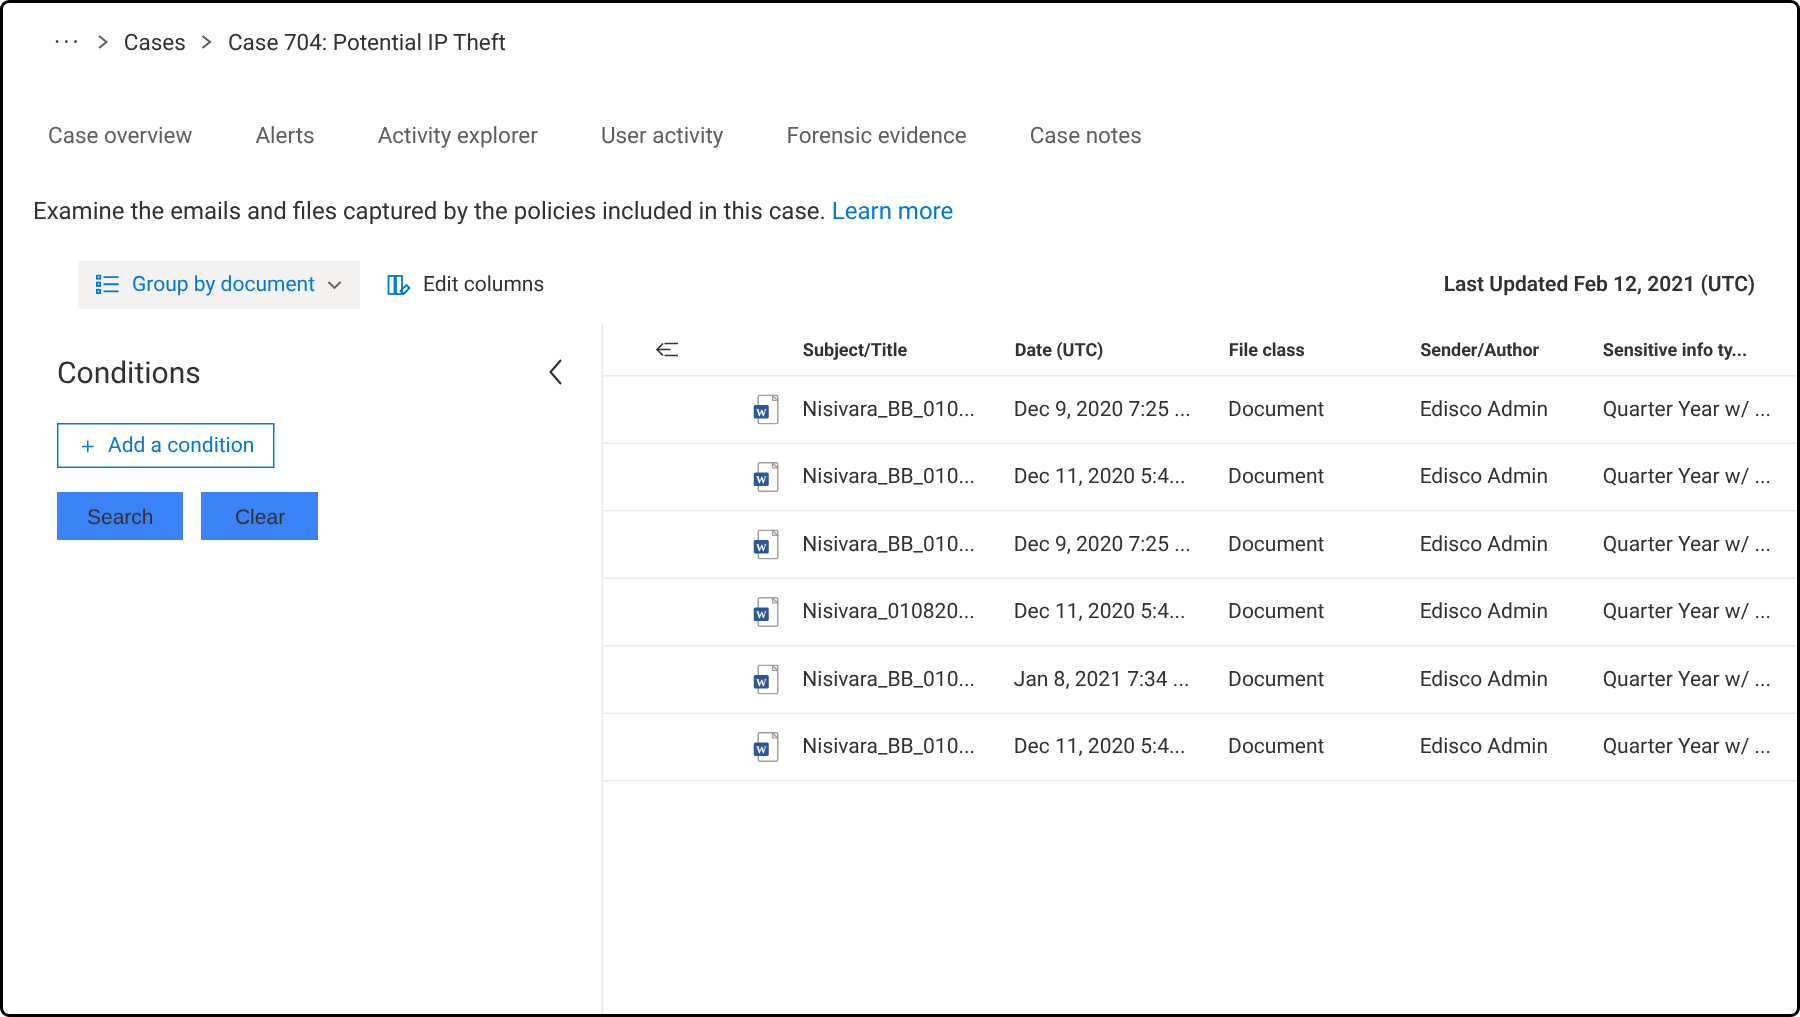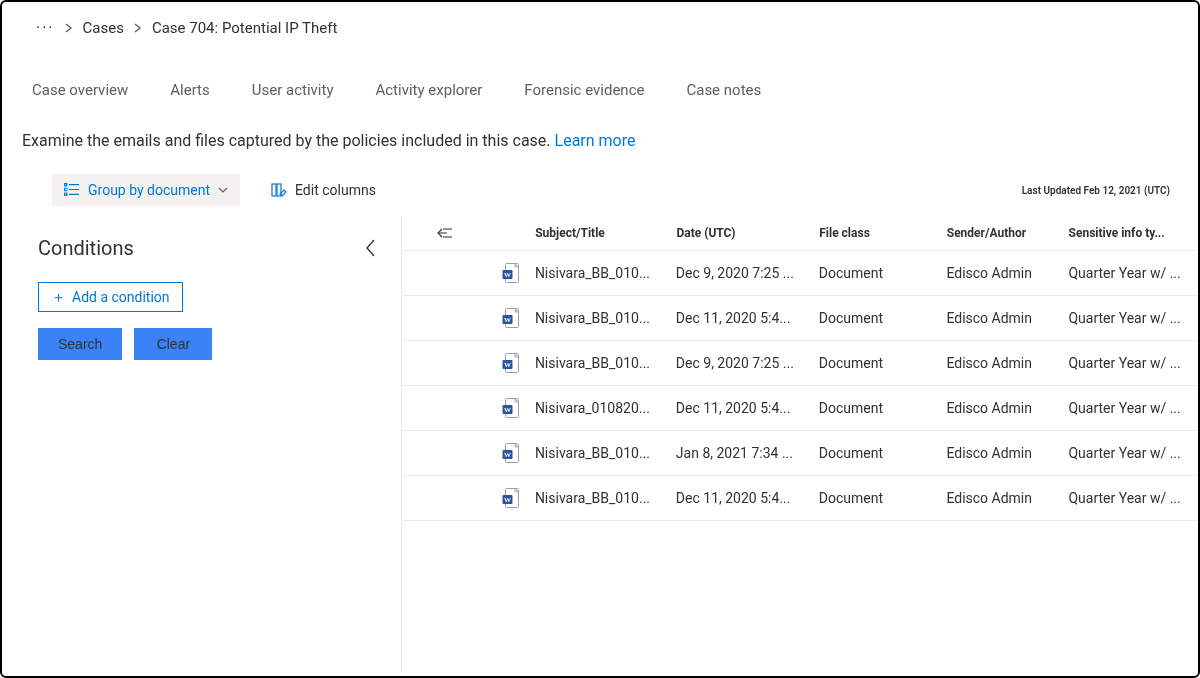--- a/index.html
+++ b/index.html
@@ -7,27 +7,27 @@
   .frame { width: 1200px; height: 678px; border: 2px solid #000; border-radius: 6px; overflow: hidden; position: relative; }
   .breadcrumb { display: flex; align-items: center; gap: 10px; padding: 16px 22px 8px 34px; font-size: 15px; color: #323130; }
   .breadcrumb .dots { font-size: 16px; letter-spacing: 2px; cursor: pointer; }
   .breadcrumb .chev { color: #a19f9d; font-size: 12px; }
   .breadcrumb .link { color: #323130; cursor: pointer; }
   .tabs { display: flex; gap: 38px; padding: 30px 22px 0 28px; border-bottom: none; }
   .tab { padding: 6px 2px 12px; font-size: 15px; color: #605e5c; cursor: pointer; border-bottom: 2px solid transparent; }
   .tab.active { color: #323130; font-weight: 600; border-bottom: 2px solid #0078d4; }
   .description { padding: 18px 22px 10px 20px; font-size: 16px; }
   .description a { color: #0078d4; text-decoration: none; cursor: pointer; }
-  .toolbar { display: flex; align-items: center; padding: 14px 22px 10px 50px; gap: 27px; }
+  .toolbar { display: flex; align-items: center; padding: 14px 22px 10px 50px; gap: 14px; }
   .toolbar .group-by { display: flex; align-items: center; gap: 8px; background: #f3f2f1; padding: 8px 12px; cursor: pointer; }
   .toolbar .icon-group { width: 16px; height: 14px; }
   .toolbar .group-by span { color: #0078d4; font-size: 14px; }
   .toolbar .edit-cols { display: flex; align-items: center; gap: 8px; color: #323130; cursor: pointer; padding: 8px 4px; }
   .toolbar .spacer { flex: 1; }
-  .toolbar .last-updated { font-size: 10px; color: #323130; font-weight: 600; padding-right: 6px; }
+  .toolbar .last-updated { font-size: 14px; color: #323130; font-weight: 600; padding-right: 6px; }
   .split { display: flex; height: calc(100% - 214px); }
   .sidebar { width: 400px; border-right: 1px solid #edebe9; padding: 8px 18px 0 36px; position: relative; }
   .sidebar-head { display: flex; align-items: center; justify-content: space-between; padding: 8px 0 18px; }
   .sidebar-head h2 { font-size: 20px; font-weight: 400; margin: 0; }
   .sidebar-head .collapse { cursor: pointer; padding: 4px; }
   .add-cond { display: inline-flex; align-items: center; gap: 6px; border: 1px solid #0078d4; color: #0078d4; padding: 6px 12px; cursor: pointer; font-size: 14px; }
   .add-cond .plus { font-size: 15px; line-height: 1; }
   .btn-row { display: flex; gap: 12px; margin-top: 16px; }
   .btn { background: #3b82f6; border: none; padding: 8px 20px; cursor: pointer; font-size: 14px; color: #323130; min-width: 78px; text-align: center; }
   .table-wrap { flex: 1; overflow: auto; }
@@ -62,22 +62,22 @@
       <svg width="8" height="10" viewBox="0 0 8 10">
           <path d="M1 1 L6 5 L1 9" stroke="#605e5c" stroke-width="1.4" fill="none"></path>
         </svg>
     </span>
     <span>Case 704: Potential IP Theft</span>
   </div>
 
   <div class="tabs" id="tabs">
       <div class="tab">Case overview</div>
       <div class="tab">Alerts</div>
+      <div class="tab">Activity explorer</div>
       <div class="tab">User activity</div>
-      <div class="tab">Activity explorer</div>
       <div class="tab">Forensic evidence</div>
       <div class="tab">Case notes</div>
     </div>
 
   <div class="description">
     <span>Examine the emails and files captured by the policies included in this case. </span><a>Learn more</a>
   </div>
 
   <div class="toolbar">
     <div class="group-by">

